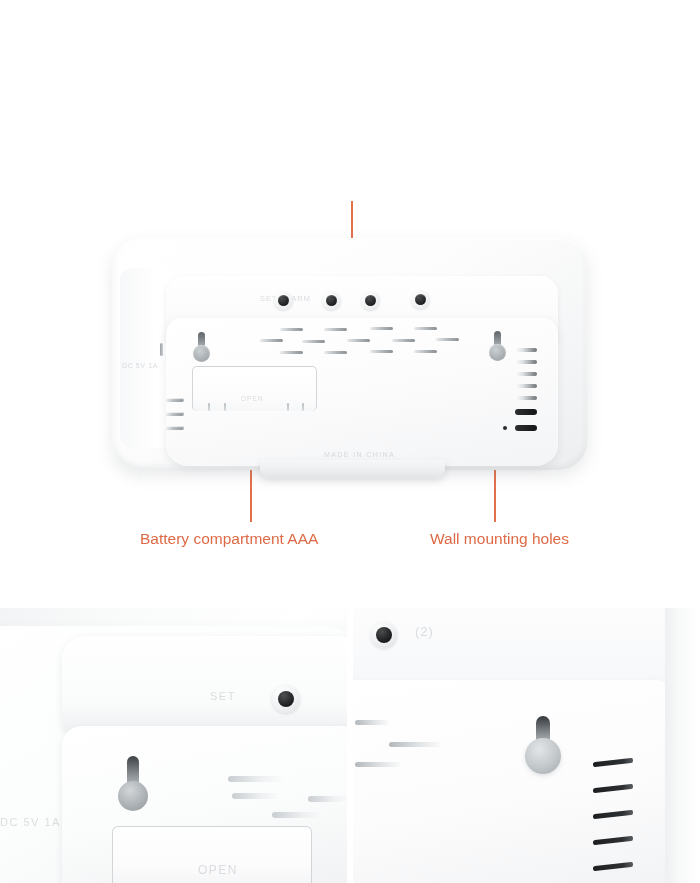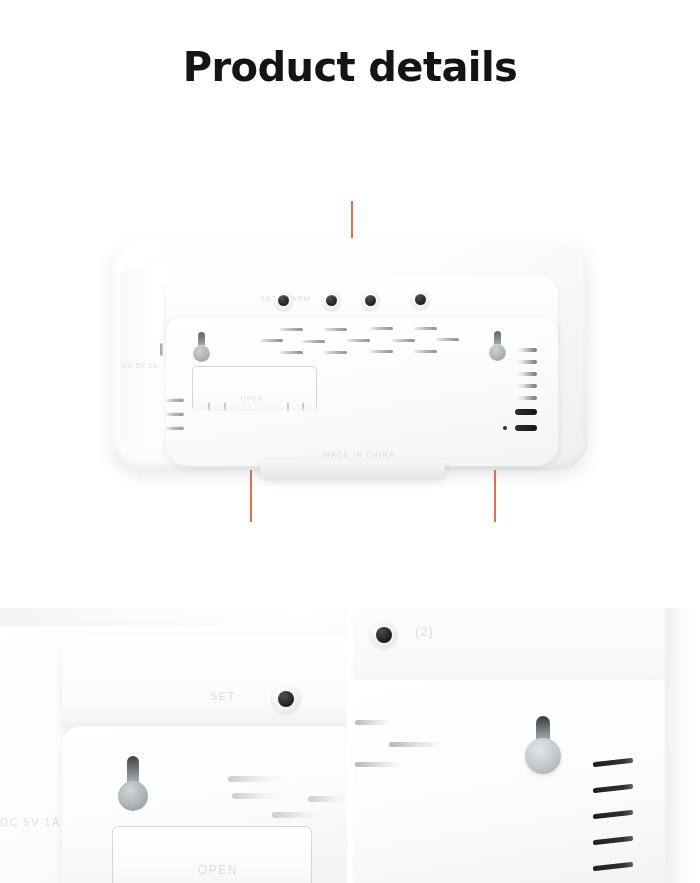--- a/index.html
+++ b/index.html
@@ -376,22 +376,23 @@
     color: rgba(178,184,189,0.45);
     font-size: 13px; letter-spacing: 1px;
     font-family: "Liberation Sans", sans-serif;
   }
 </style>
 </head>
 <body>
 
 <div class="top-section">
 
-  <div class="page-title">Product details</div>
-
+
+  <div class="callout-label callout-left">Battery compartment AAA</div>
+  <div class="callout-label callout-right">Wall mounting holes</div>
 
   <div class="leader leader-top"></div>
   <div class="leader leader-left"></div>
   <div class="leader leader-right"></div>
 
   <div class="device">
 
     <div class="shell"></div>
     <div class="side-strip"></div>
     <div class="panel-upper"></div>

